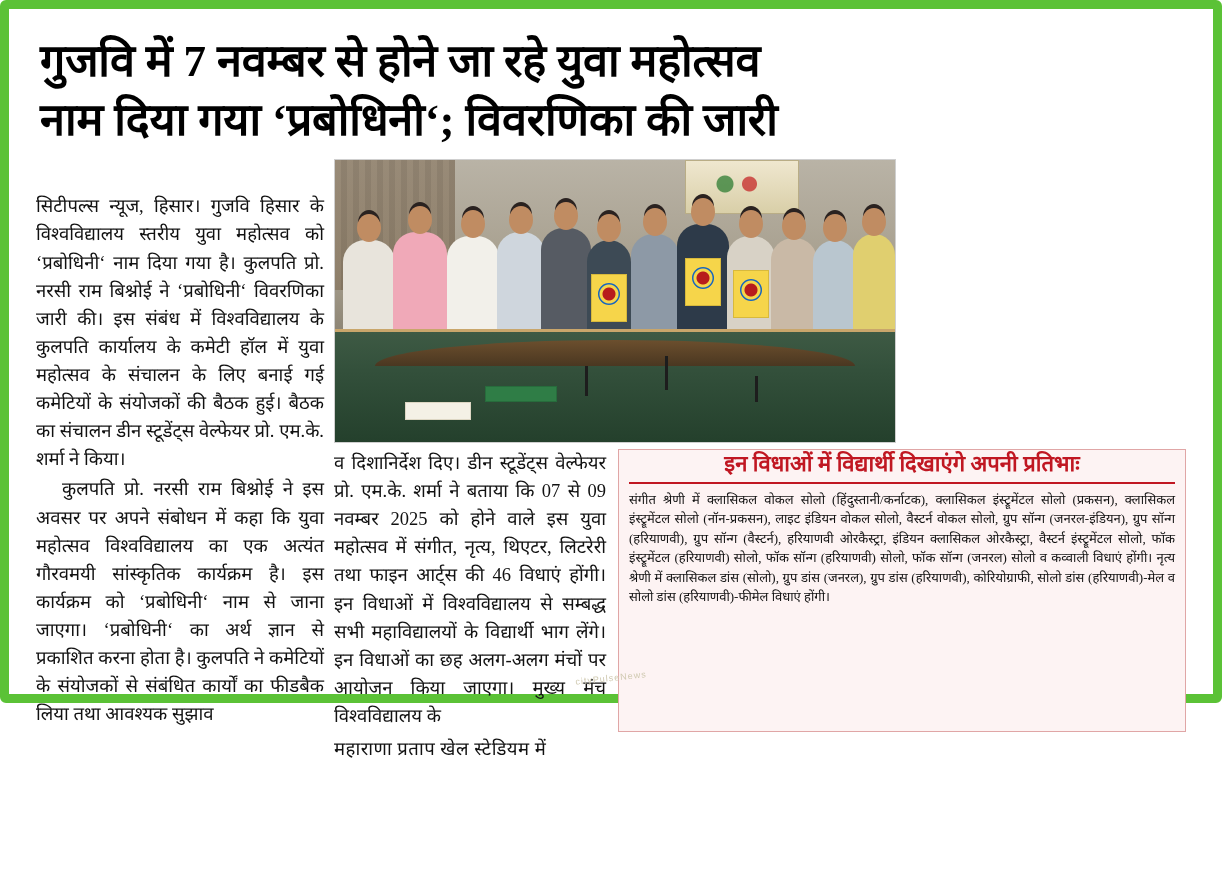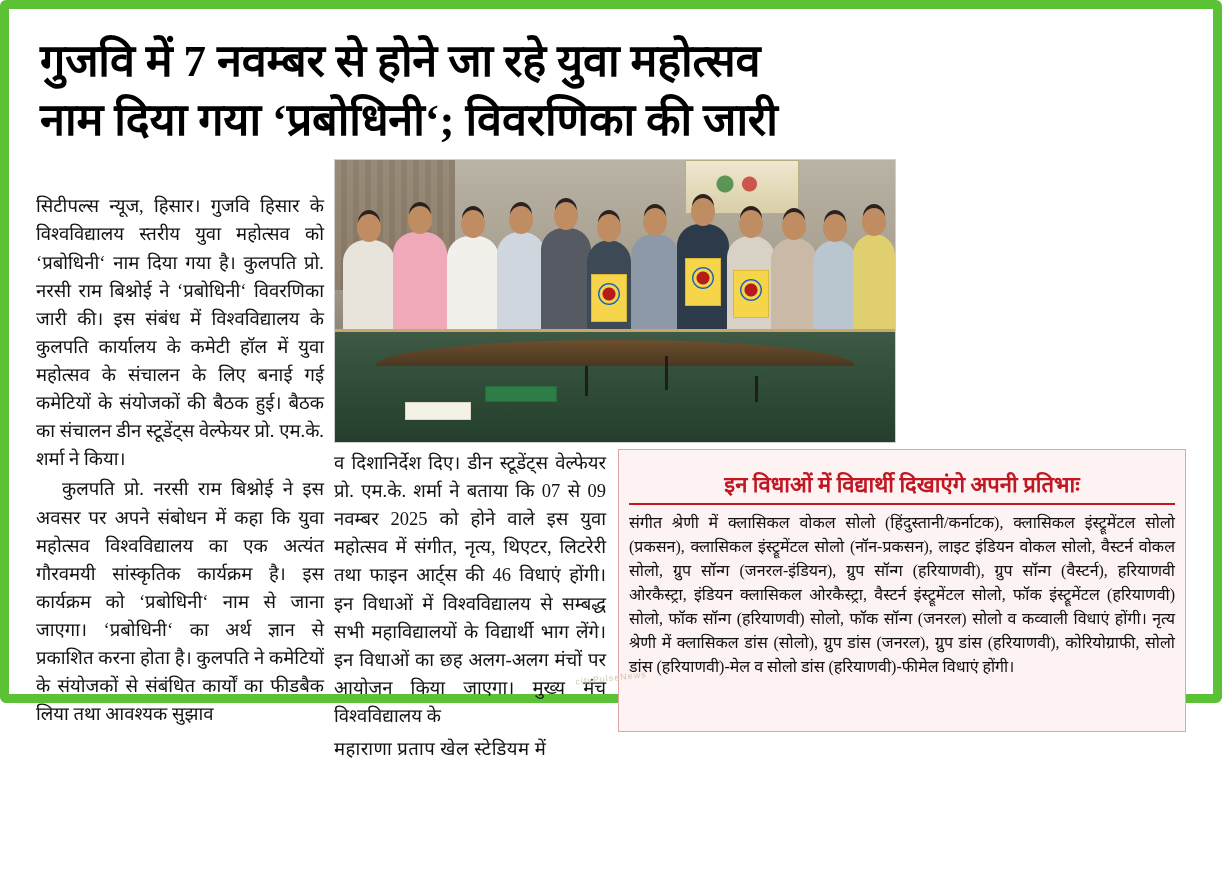--- a/index.html
+++ b/index.html
@@ -158,37 +158,37 @@
     margin-top: 6px;
   }
   .col-mid {
     width: 272px;
     flex: 0 0 272px;
   }
   .box {
     flex: 1 1 auto;
     border: 1px solid #e0a6a6;
     background: #fdf3f3;
-    padding: 21px 10px 8px 10px;
+    padding: 0 10px 8px 10px;
     box-sizing: border-box;
   }
   .box-title {
     font-family: "Liberation Serif", serif;
     font-weight: bold;
     font-size: 22px;
     color: #c01722;
     text-align: center;
     border-bottom: 2px solid #c01722;
     padding-bottom: 4px;
     margin-bottom: 6px;
     line-height: 1.25;
   }
   .box-text {
     font-family: "Liberation Serif", serif;
-    font-size: 16px;
+    font-size: 13px;
     line-height: 1.5;
     color: #111;
     text-align: justify;
   }
   .footline {
     font-family: "Liberation Serif", serif;
     font-size: 18.5px;
     line-height: 1.5;
     color: #111;
     margin-top: 4px;

